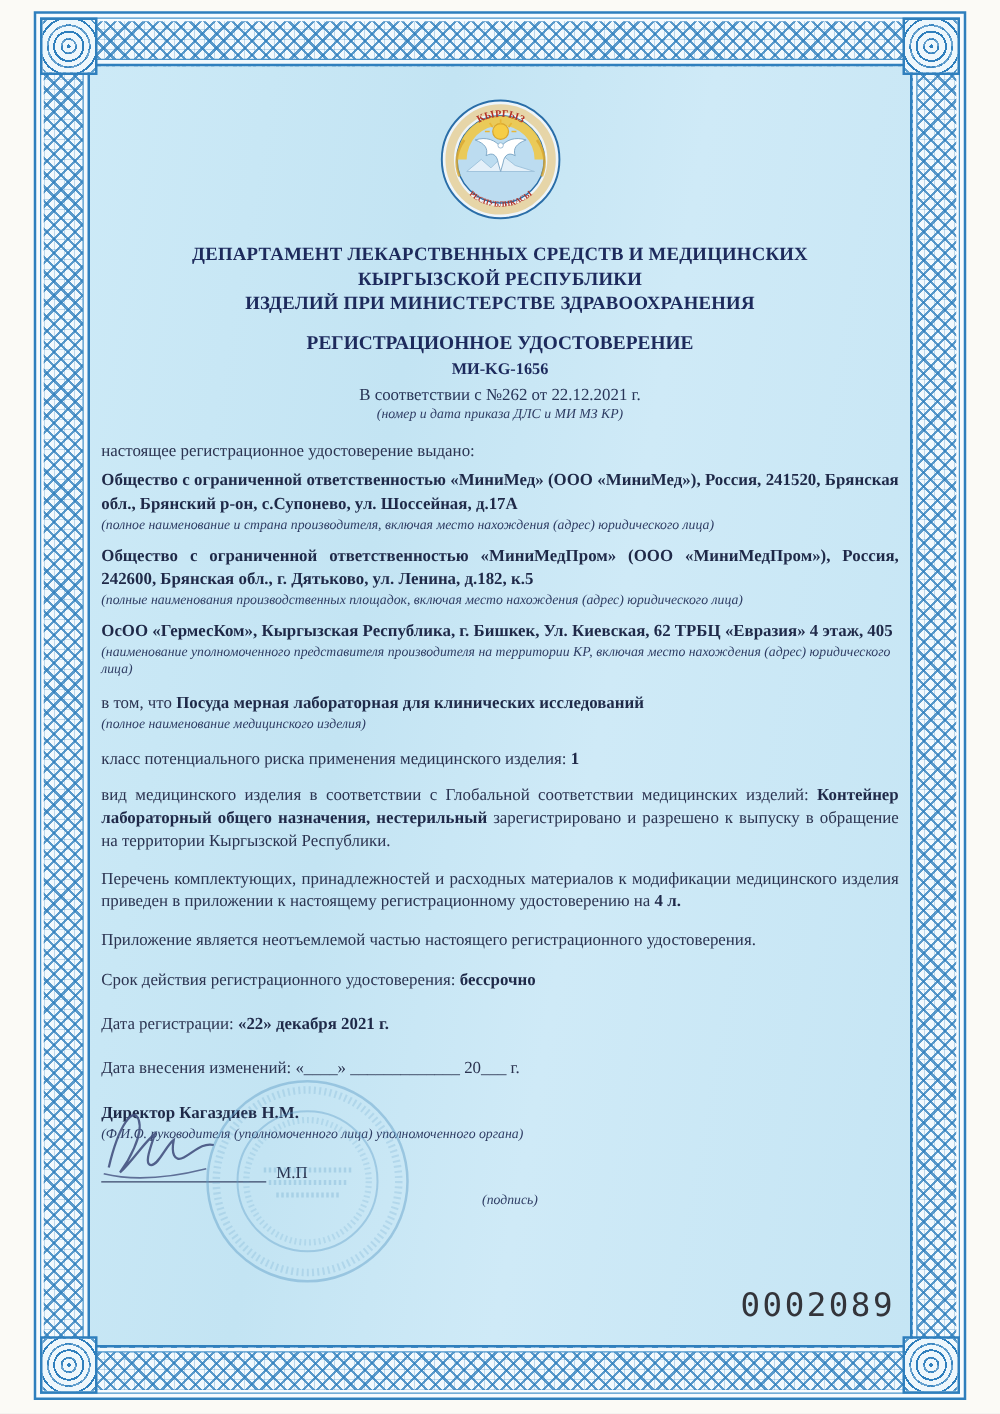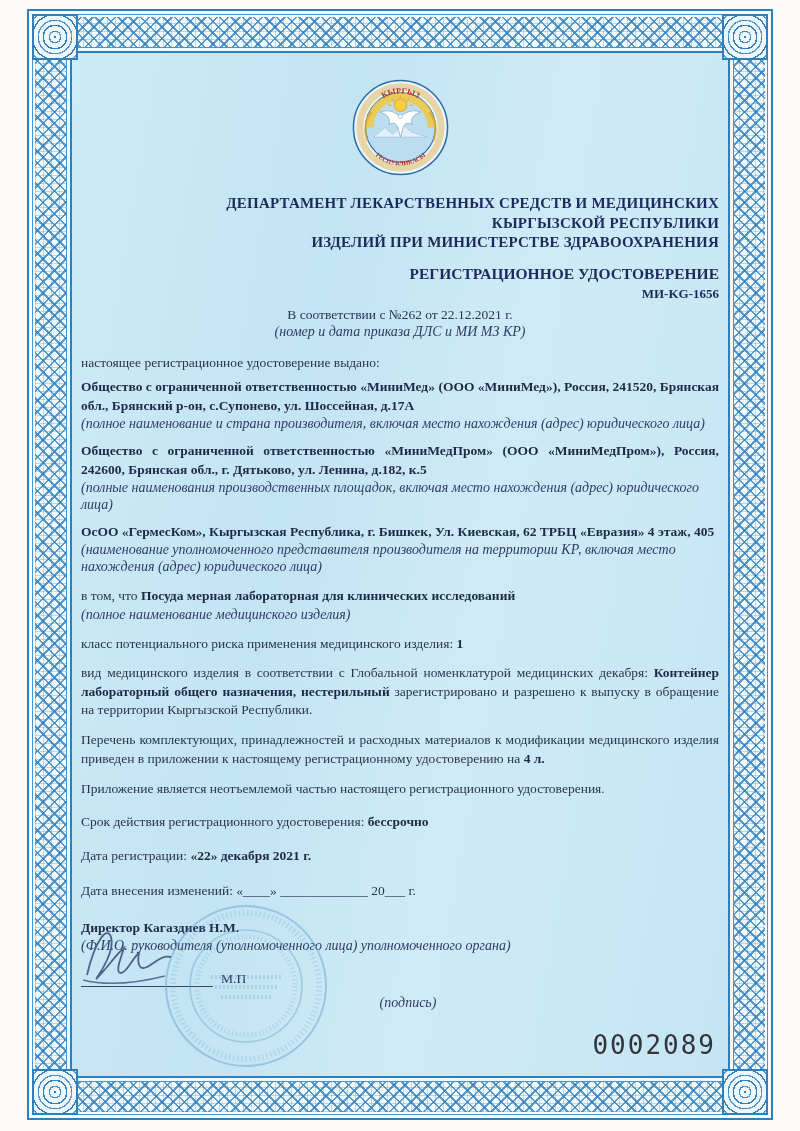--- a/index.html
+++ b/index.html
@@ -49,26 +49,26 @@
   .content {
     position: relative;
     height: 100%;
     border: 2px solid #2f7fbd;
     box-shadow: 0 0 0 3px #f2f9fd, 0 0 0 4px #4a94cb;
     background: linear-gradient(100deg, #cdeaf7, #c3e4f3 35%, #cfeaf7 60%, #c5e5f4);
     padding: 0 9px;
   }
   
   .emblem-wrap { width: 97px; margin: 26px auto 0; }
-  .hdr { text-align: right; font-weight: bold; color: #1d2a5c; }
+  .hdr { text-align: center; font-weight: bold; color: #1d2a5c; }
   .hdr-lines { margin-top: 14px; font-size: 15px; line-height: 1.3; letter-spacing: .2px; }
   .title   { margin-top: 12px; font-size: 15.5px; }
   .cert-no { margin-top: 3px;  font-size: 13px; }
   .order   { margin-top: 5px;  font-size: 13.5px; font-weight: normal; color: #283457; text-align: center; }
-  .note { font-size: 14px; font-style: italic; color: #2e3c63; line-height: 1.2; }
+  .note { font-size: 11px; font-style: italic; color: #2e3c63; line-height: 1.2; }
   .order-note { text-align: center; margin-top: 1px; }
   
   .bodytext { margin-top: 14px; color: #2b3350; font-size: 13.5px; }
   .par { margin: 0; text-align: justify; line-height: 1.38; }
   .par b { color: #1f2948; }
   .mt5  { margin-top: 5px; }  .mt9  { margin-top: 9px; }
   .mt11 { margin-top: 11px; } .mt12 { margin-top: 12px; }
   .mt10 { margin-top: 10px; } .mt14 { margin-top: 14px; }
   .mt16 { margin-top: 16px; } .mt18 { margin-top: 18px; }
   .note-row { margin-top: 1px; }
@@ -156,21 +156,21 @@
             <div class="note note-row">(полные наименования производственных площадок, включая место нахождения (адрес) юридического лица)</div>
 
             <p class="par mt9"><b>ОсОО «ГермесКом», Кыргызская Республика, г. Бишкек, Ул. Киевская, 62 ТРБЦ «Евразия» 4 этаж, 405</b></p>
             <div class="note note-row">(наименование уполномоченного представителя производителя на территории КР, включая место нахождения (адрес) юридического лица)</div>
 
             <p class="par mt11"><span>в том, что </span><b>Посуда мерная лабораторная для клинических исследований</b></p>
             <div class="note note-row">(полное наименование медицинского изделия)</div>
 
             <p class="par mt12"><span>класс потенциального риска применения медицинского изделия: </span><b>1</b></p>
 
-            <p class="par mt10"><span>вид медицинского изделия в соответствии с Глобальной номенклатурой медицинских декабря: </span><b>Контейнер лабораторный общего назначения, нестерильный</b><span> зарегистрировано и разрешено к выпуску в обращение на территории Кыргызской Республики.</span></p>
+            <p class="par mt10"><span>вид медицинского изделия в соответствии с Глобальной соответствии медицинских изделий: </span><b>Контейнер лабораторный общего назначения, нестерильный</b><span> зарегистрировано и разрешено к выпуску в обращение на территории Кыргызской Республики.</span></p>
 
             <p class="par mt11"><span>Перечень комплектующих, принадлежностей и расходных материалов к модификации медицинского изделия приведен в приложении к настоящему регистрационному удостоверению на </span><b>4 л.</b></p>
 
             <p class="par mt12">Приложение является неотъемлемой частью настоящего регистрационного удостоверения.</p>
 
             <p class="par mt14"><span>Срок действия регистрационного удостоверения: </span><b>бессрочно</b></p>
 
             <p class="par mt16"><span>Дата регистрации: </span><b>«22» декабря 2021 г.</b></p>
 
             <p class="par mt16">Дата внесения изменений: «____»  _____________ 20___ г.</p>

